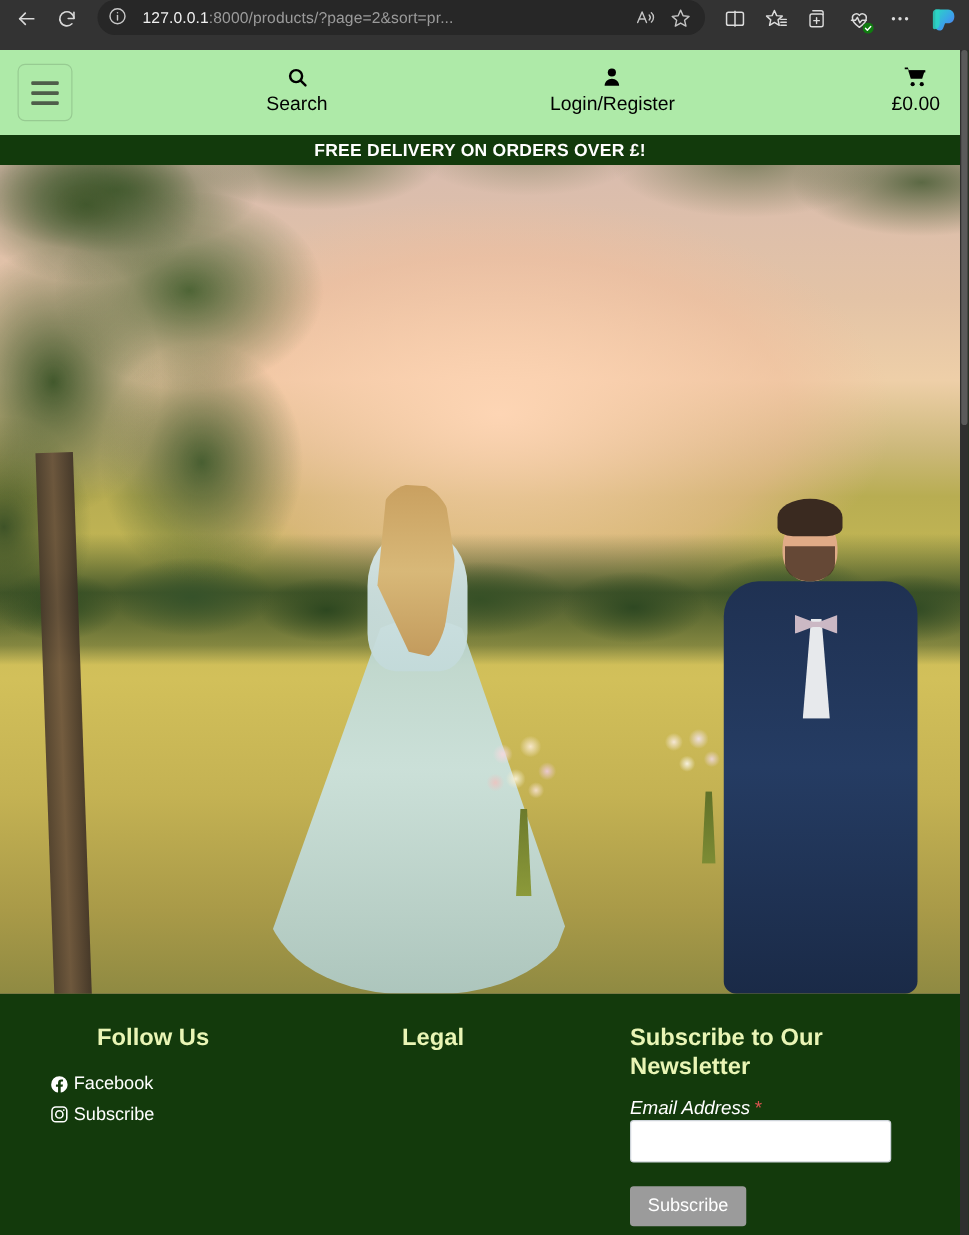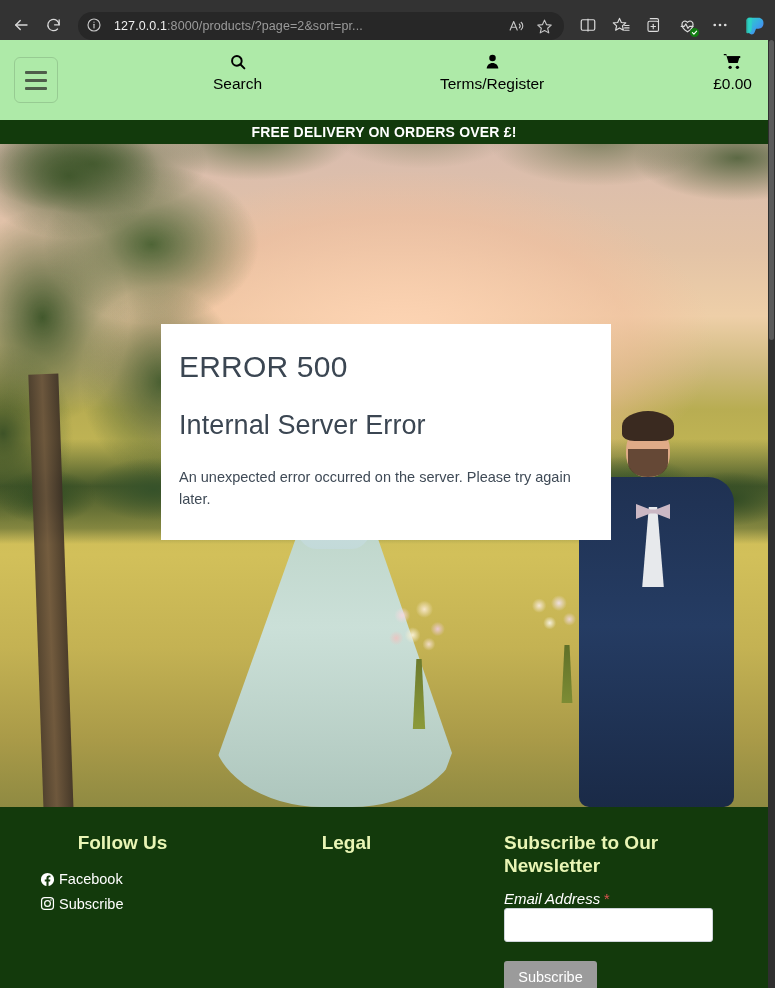--- a/index.html
+++ b/index.html
@@ -13,21 +13,21 @@
     background: #2b2b2b;
   }
 
   
   .browser-chrome {
     position: relative;
     width: 775px;
     height: 40px;
     background: #333333;
     display: flex;
-    align-items: flex-end;
+    align-items: flex-start;
     padding: 0 6px;
     gap: 2px;
   }
   .nav-btn {
     width: 30px; height: 30px;
     display: flex; align-items: center; justify-content: center;
     border-radius: 5px;
     color: #d8d8d8;
     flex: 0 0 auto;
   }
@@ -105,21 +105,21 @@
     position: absolute;
     top: 0; left: 1px;
     width: 5px;
     height: 300px;
     background: #5a5a5a;
     border-radius: 3px;
   }
 
   
   .site-header {
-    height: 80px;
+    height: 68px;
     background: #aeeaa8;
     display: flex;
     align-items: center;
     padding: 0 14px;
     position: relative;
   }
   .hamburger {
     width: 44px; height: 46px;
     border: 1px solid rgba(0,0,0,0.13);
     border-radius: 6px;
@@ -596,21 +596,21 @@
         <span class="ni-label">Search</span>
       </a>
 
       <a class="nav-item nav-account" href="#">
         <span class="ni-icon">
           <svg width="17" height="19" viewBox="0 0 24 24" fill="currentColor">
             <circle cx="12" cy="7" r="4.6"></circle>
             <path d="M3.8 22c0-4.7 3.7-8 8.2-8s8.2 3.3 8.2 8z"></path>
           </svg>
         </span>
-        <span class="ni-label">Terms/Register</span>
+        <span class="ni-label">Login/Register</span>
       </a>
 
       <a class="nav-item nav-cart" href="#">
         <span class="ni-icon">
           <svg width="21" height="19" viewBox="0 0 24 24" fill="currentColor">
             <path d="M1 2.6h3.2l.9 3.1h16.1l-2.6 8.3H7.1L4.2 4.2H1z"></path>
             <rect x="5.2" y="5.2" width="16.6" height="2.3"></rect>
             <circle cx="9" cy="19.4" r="2.1"></circle>
               <circle cx="18.2" cy="19.4" r="2.1"></circle>
           </svg>
@@ -643,25 +643,20 @@
         <div class="suit"></div>
         <div class="shirt"></div>
         <div class="bowtie"></div>
         <div class="head"></div>
         <div class="beard"></div>
         <div class="hair"></div>
         <div class="bouquet2"></div>
         <div class="stems2"></div>
       </div>
 
-      <div class="error-card">
-        <h1 class="error-code">ERROR 500</h1>
-        <h2 class="error-title">Internal Server Error</h2>
-        <p class="error-message">An unexpected error occurred on the server. Please try again later.</p>
-      </div>
     </div>
 
     <div class="site-footer">
       <div class="footer-cols">
 
         <div class="footer-col col-follow">
           <div class="footer-h">Follow Us</div>
           <a class="social-link" href="#">
             <span class="social-icon">
               <svg width="15" height="15" viewBox="0 0 24 24" fill="currentColor">

